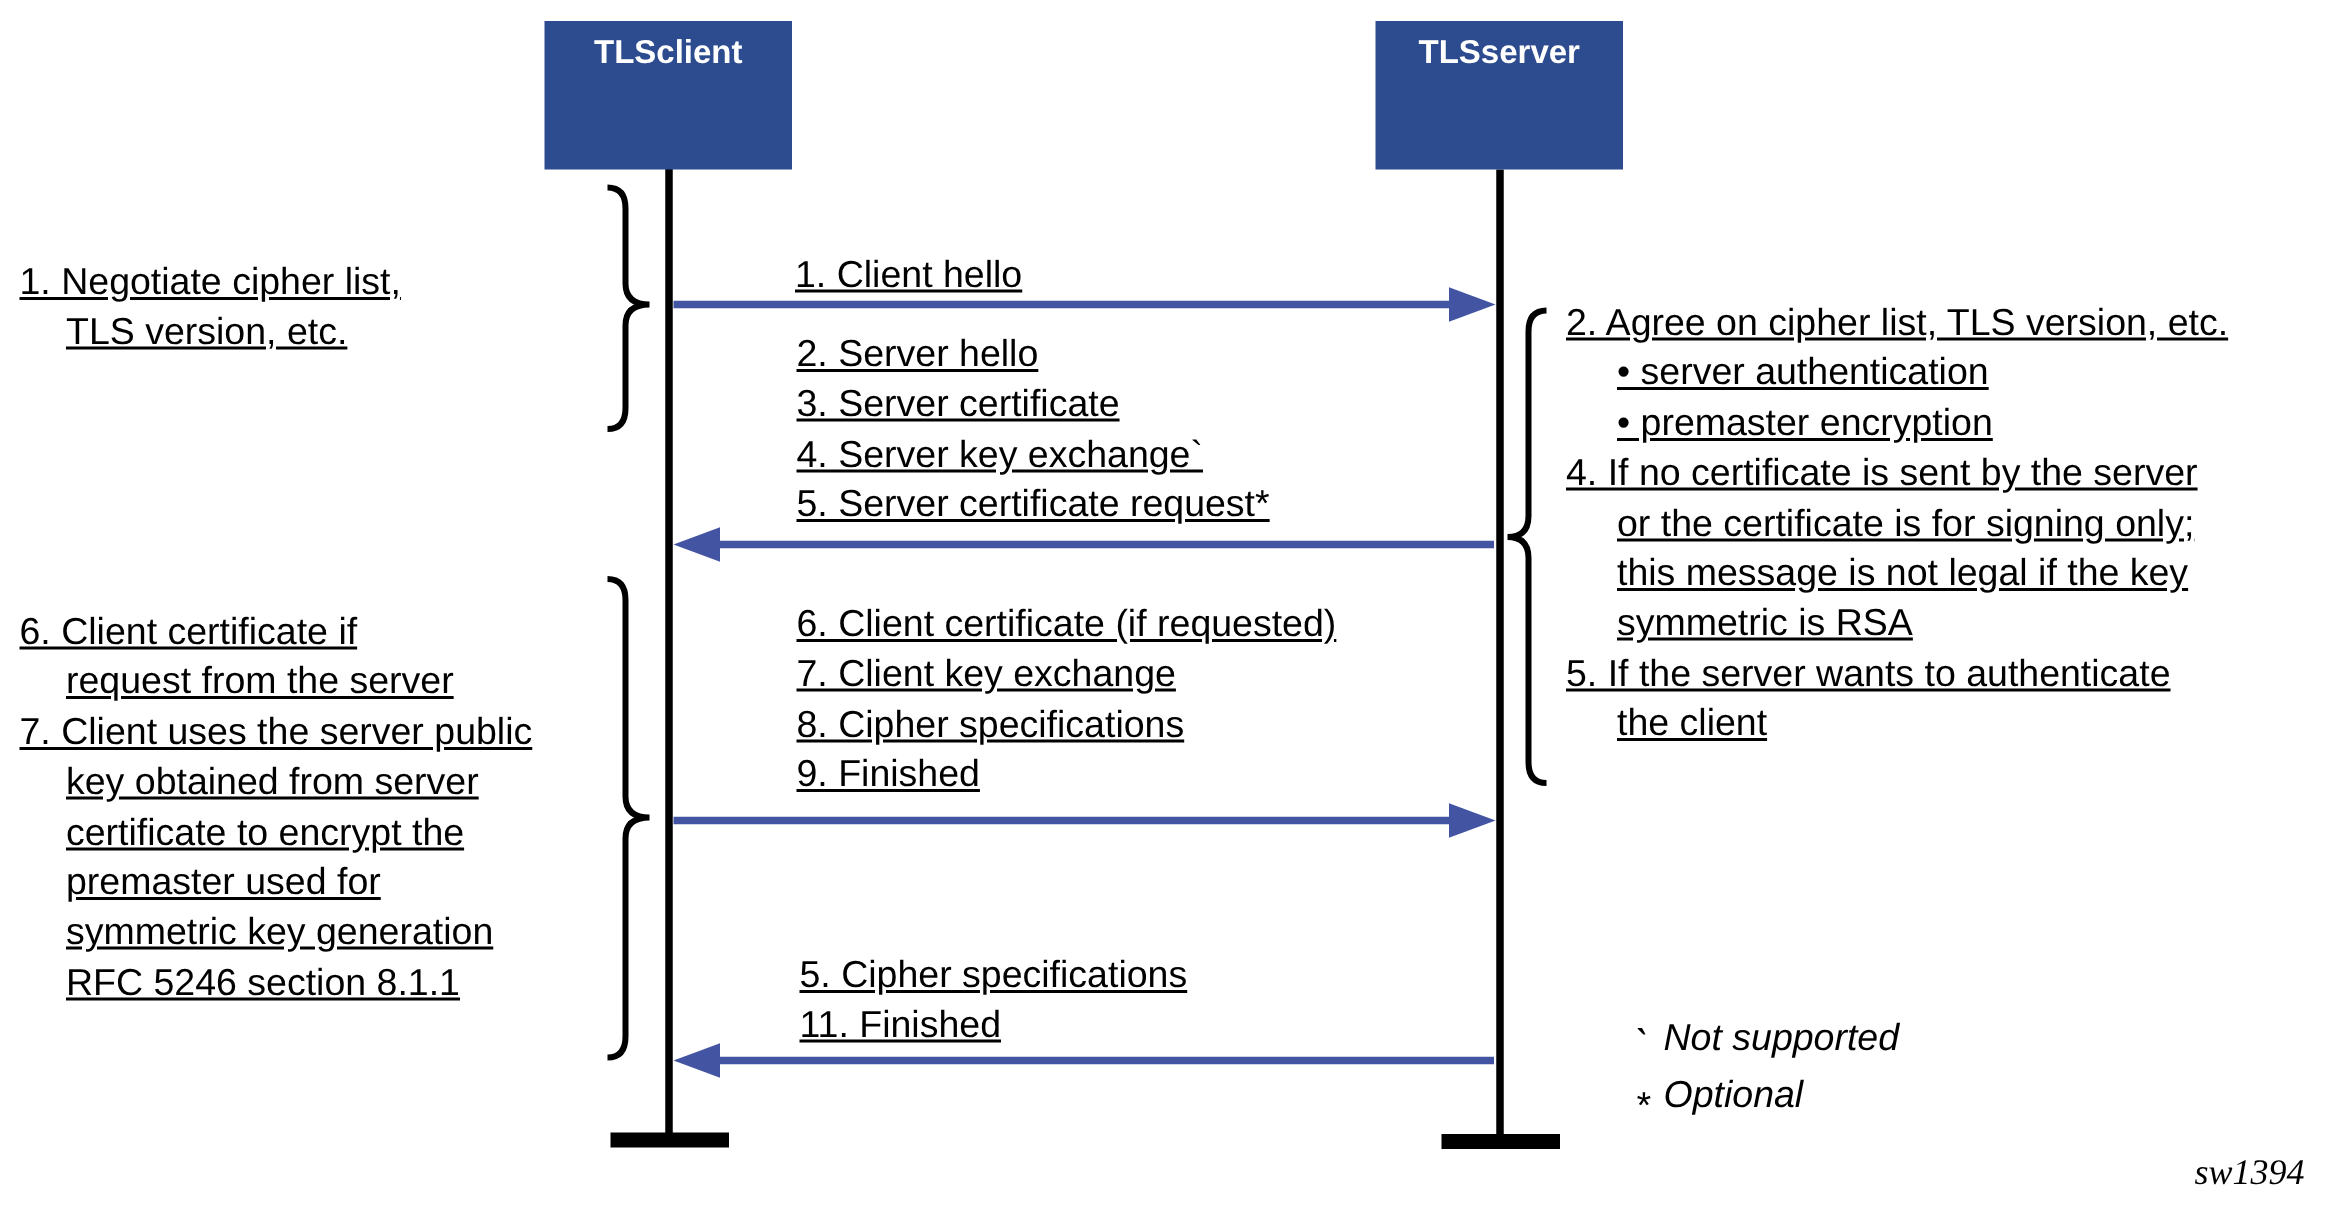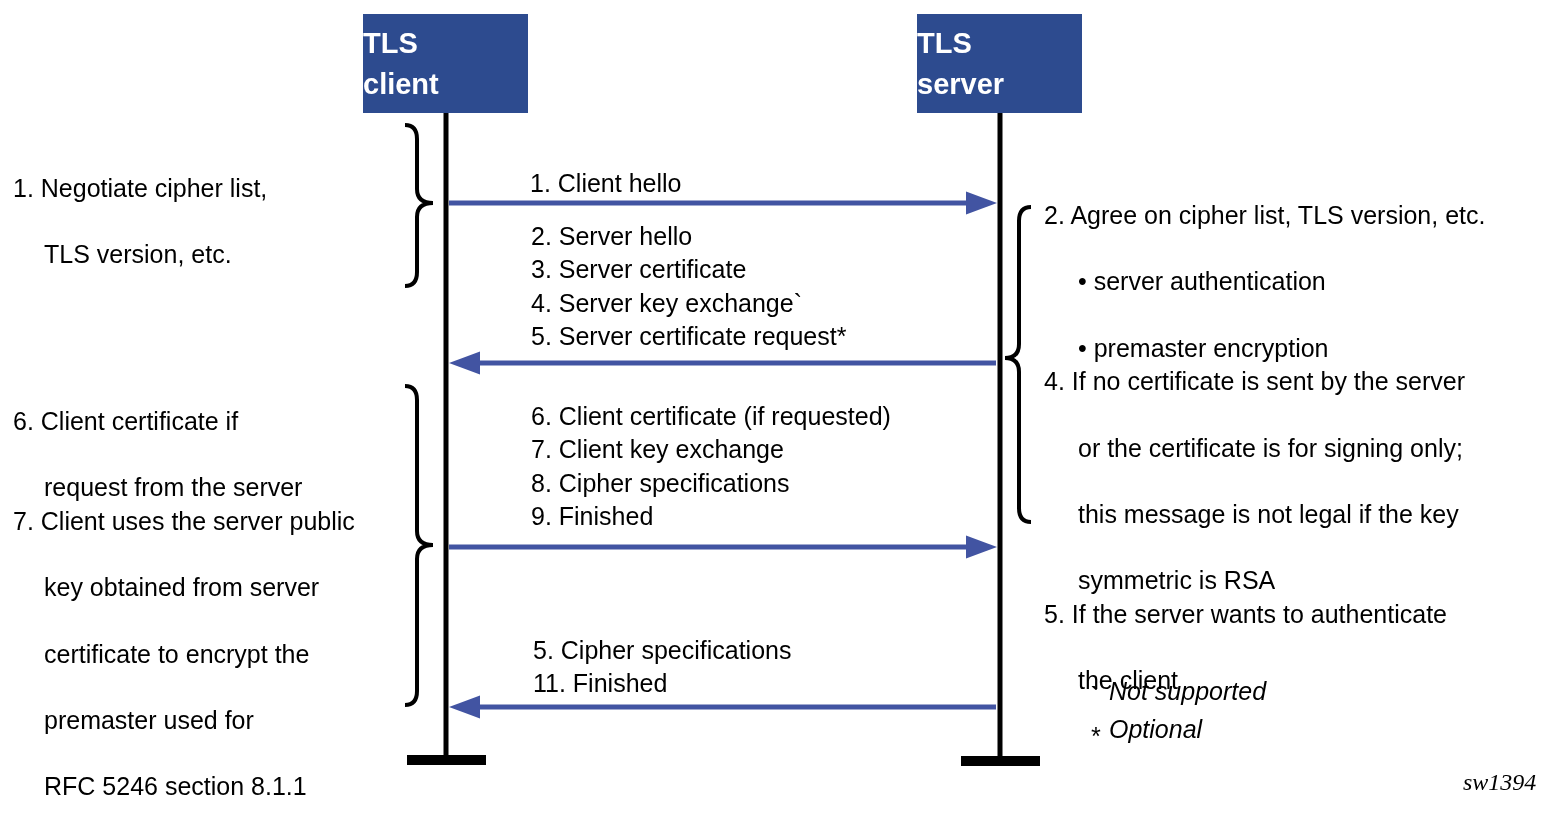--- a/index.html
+++ b/index.html
@@ -11,34 +11,35 @@
     font-family: "Liberation Sans", sans-serif;
     color: var(--text, #000000);
     overflow: hidden;
   }
   .layer { position: absolute; left: 0; top: 0; }
   .pbox {
     position: absolute;
     background: var(--box, #2d4b8f);
     color: var(--box_text, #ffffff);
     font-weight: bold;
-    font-size: 29px;
+    font-size: 22px;
     line-height: 41px;
-    text-align: left;
+    text-align: right;
     display: flex;
-    flex-direction: column;
+    flex-direction: row;
     justify-content: center;
   }
   .msg, .note {
     position: absolute;
     font-size: 25px;
     line-height: 33.4px;
     white-space: nowrap;
+    text-decoration: underline;
   }
-  .note .ln.indent { padding-left: 31px; margin-top: 33px; }
+  .note .ln.indent { padding-left: 31px; }
   .rnote .ln.indent { padding-left: 34px; }
   .legend {
     position: absolute;
     font-size: 25px;
     line-height: 38px;
     font-style: italic;
     white-space: nowrap;
     margin-left: 12px;
   }
   .legend .sym {
@@ -129,20 +130,21 @@
     <div class="ln">1. Negotiate cipher list,</div>
     <div class="ln indent">TLS version, etc.</div>
   </div>
   <div class="note" style="left:13px; top:405px;">
     <div class="ln">6. Client certificate if</div>
     <div class="ln indent">request from the server</div>
     <div class="ln">7. Client uses the server public</div>
     <div class="ln indent">key obtained from server</div>
     <div class="ln indent">certificate to encrypt the</div>
     <div class="ln indent">premaster used for</div>
+    <div class="ln indent">symmetric key generation</div>
     <div class="ln indent">RFC 5246 section 8.1.1</div>
   </div>
 
   <div class="note rnote" style="left:1044px; top:199px;">
     <div class="ln">2. Agree on cipher list, TLS version, etc.</div>
     <div class="ln indent">• server authentication</div>
     <div class="ln indent">• premaster encryption</div>
     <div class="ln">4. If no certificate is sent by the server</div>
     <div class="ln indent">or the certificate is for signing only;</div>
     <div class="ln indent">this message is not legal if the key</div>

